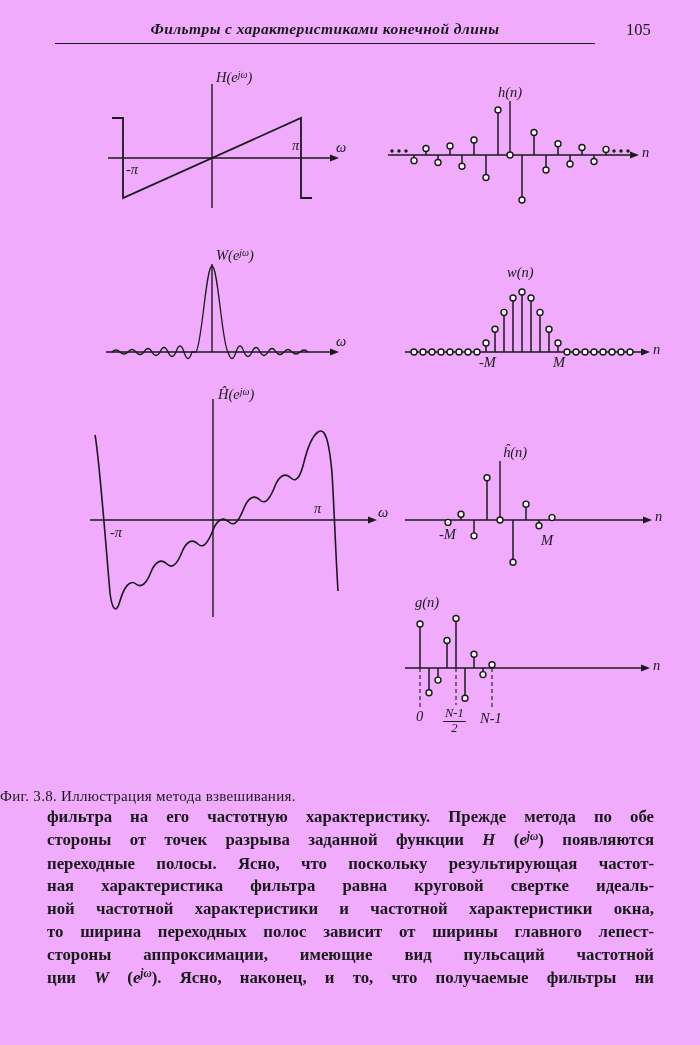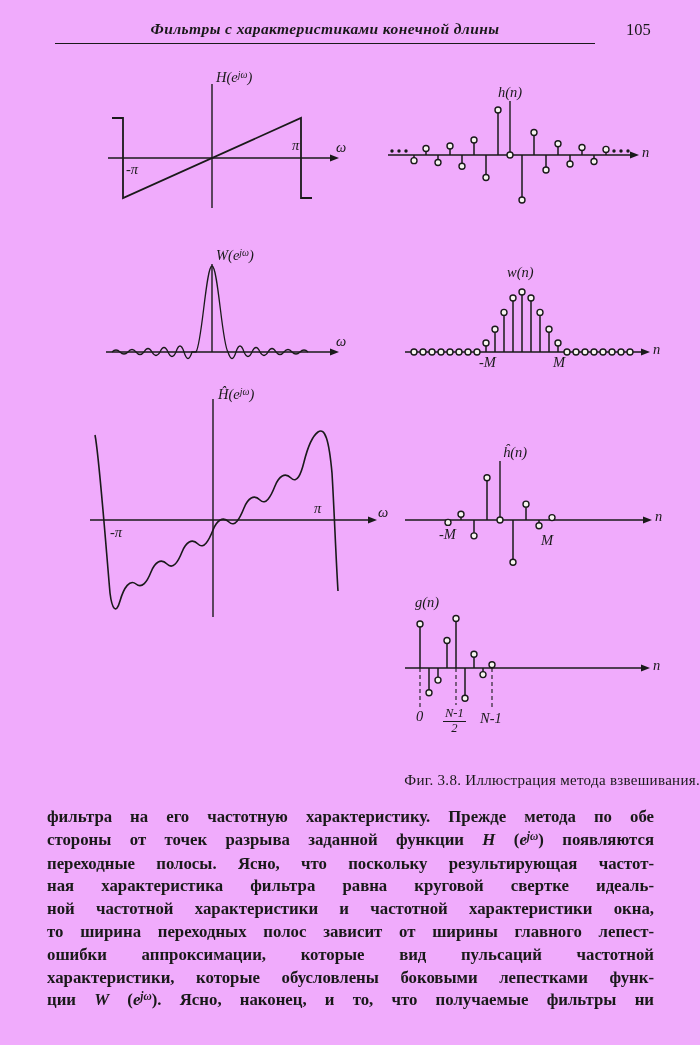--- a/index.html
+++ b/index.html
@@ -17,21 +17,21 @@
   .stem{stroke:#1a1a1a;stroke-width:1.5}
   .stem-dot{fill:#f7f5f0;stroke:#1a1a1a;stroke-width:1.4}
   .dash{stroke:#1a1a1a;stroke-width:1.1;stroke-dasharray:4 3}
   .dots3{fill:#1a1a1a}
   .fl{position:absolute;font-style:italic;font-size:14.5px;white-space:nowrap;line-height:1.1}
   .sup{font-size:.68em;position:relative;top:-.45em}
   .i{font-style:italic}
   .frac{position:absolute;font-style:italic;font-size:12.5px;line-height:1.1;text-align:center}
   .frac .num{display:block;border-bottom:1.2px solid #1a1a1a;padding:0 2px}
   .frac .den{display:block}
-  .caption{position:absolute;top:772px;left:0;width:700px;text-align:right;
+  .caption{position:absolute;top:788px;left:0;width:700px;text-align:left;
         font-size:15px;letter-spacing:.3px}
   .body-text{position:absolute;top:806px;left:47px;width:607px;font-size:16.8px;
         font-weight:bold;line-height:22.8px}
   .line{text-align:justify;text-align-last:justify}
 </style>
 </head>
 <body>
 
 <div class="page">
 
@@ -247,18 +247,17 @@
 
   <div class="caption">Фиг. 3.8. Иллюстрация метода взвешивания.</div>
 
   <div class="body-text">
     <div class="line"><span>фильтра на его частотную характеристику. Прежде метода по обе</span></div>
     <div class="line"><span>стороны от точек разрыва заданной функции </span><span class="i">H</span><span> (</span><span class="i">e</span><span class="i sup">jω</span><span>) появляются</span></div>
     <div class="line"><span>переходные полосы. Ясно, что поскольку результирующая частот-</span></div>
     <div class="line"><span>ная характеристика фильтра равна круговой свертке идеаль-</span></div>
     <div class="line"><span>ной частотной характеристики и частотной характеристики окна,</span></div>
     <div class="line"><span>то ширина переходных полос зависит от ширины главного лепест-</span></div>
-    <div class="line"><span>ошибки аппроксимации, которые вид пульсаций частотной</span></div>
-    <div class="line"><span>характеристики, которые обусловлены боковыми лепестками функ-</span></div>
+    <div class="line"><span>стороны аппроксимации, имеющие вид пульсаций частотной</span></div>
     <div class="line"><span>ции </span><span class="i">W</span><span> (</span><span class="i">e</span><span class="i sup">jω</span><span>). Ясно, наконец, и то, что получаемые фильтры ни</span></div>
   </div>
 
 </div>
 
 </body></html>

